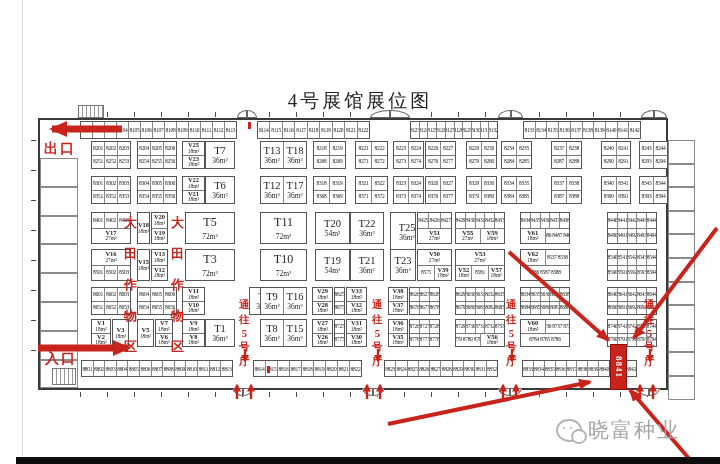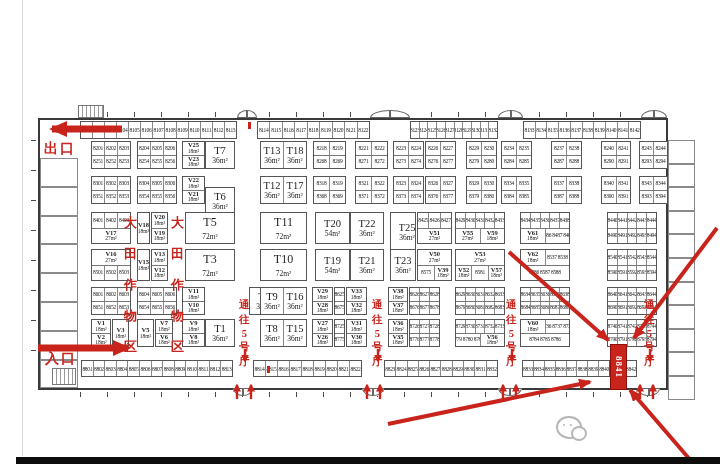--- a/index.html
+++ b/index.html
@@ -48,20 +48,21 @@
   .wm .c1:after{content:"";position:absolute;right:-7px;bottom:-4px;width:12px;height:11px;border:2px solid #b5b5b5;border-radius:50%;background:#fff;}
   .wm .c1 i{position:absolute;left:5px;top:6px;width:2px;height:2px;background:#b5b5b5;border-radius:50%;box-shadow:7px 0 0 #b5b5b5;}
   .wm .txt{font-size:21px;color:#a6a6a6;letter-spacing:2px;}
   .blackbar{position:absolute;left:16px;top:457px;width:704px;height:7px;background:#0d0d0d;z-index:8;}
 </style>
 </head>
 <body>
 
 <div class="page">
   <div class="edge"></div>
+  <div class="subtitle">4号展馆展位图</div>
 
   <div class="plan">
       <div class="hall" style="left: 38px; top: 118px; width: 630px; height: 272px;"></div>
       <div class="ticks-top" style="left: 80px; top: 112px; width: 580px;"></div>
       <div class="ticks-bottom" style="left: 80px; top: 392px; width: 580px;"></div>
       <div class="ticks-left" style="left: 31px; top: 140px; height: 240px;"></div>
       <div class="wingcell" style="left: 40px; top: 158px; width: 38px; height: 28.8px;"></div>
       <div class="wingcell" style="left: 40px; top: 186.8px; width: 38px; height: 28.8px;"></div>
       <div class="wingcell" style="left: 40px; top: 215.6px; width: 38px; height: 28.8px;"></div>
       <div class="wingcell" style="left: 40px; top: 244.4px; width: 38px; height: 28.8px;"></div>
@@ -680,21 +681,21 @@
             <span class="vs">18m²</span>
           </div>
         </div>
         <div class="brow">
           <div class="cell">
             <span class="vn">V21</span>
             <span class="vs">18m²</span>
           </div>
         </div>
       </div>
-      <div class="block" style="left: 205px; top: 187px; width: 30px; height: 28px;">
+      <div class="block" style="left: 205px; top: 176px; width: 30px; height: 28px;">
         <div class="brow">
           <div class="cell">
             <span class="tn">T6</span>
             <span class="ts">36m²</span>
           </div>
         </div>
       </div>
       <div class="block" style="left: 260px; top: 176px; width: 47px; height: 28px;">
         <div class="brow">
           <div class="cell">
@@ -1786,20 +1787,21 @@
       <div class="minired" style="left: 267px; top: 366px;"></div>
     </div>
 
   <div class="redlabel" style="left:44px;top:140px;">出口</div>
   <div class="redlabel" style="left:45px;top:350px;">入口</div>
 
   <div class="wm" style="left:556px;top:416px;">
     <span class="c1">
         <i></i>
       </span>
+    <span class="txt">晓富种业</span>
   </div>
   <div class="blackbar"></div>
 <svg width="720" height="464" class="overlay">
       <defs>
         <marker id="mb" markerUnits="userSpaceOnUse" markerWidth="18" markerHeight="16" refX="15" refY="8" orient="auto">
           <path d="M0,0 L18,8 L0,16 z" fill="#c8241c"></path>
         </marker>
         <marker id="mm" markerUnits="userSpaceOnUse" markerWidth="13" markerHeight="11" refX="11" refY="5.5" orient="auto">
           <path d="M0,0 L13,5.5 L0,11 z" fill="#c8241c"></path>
         </marker>

